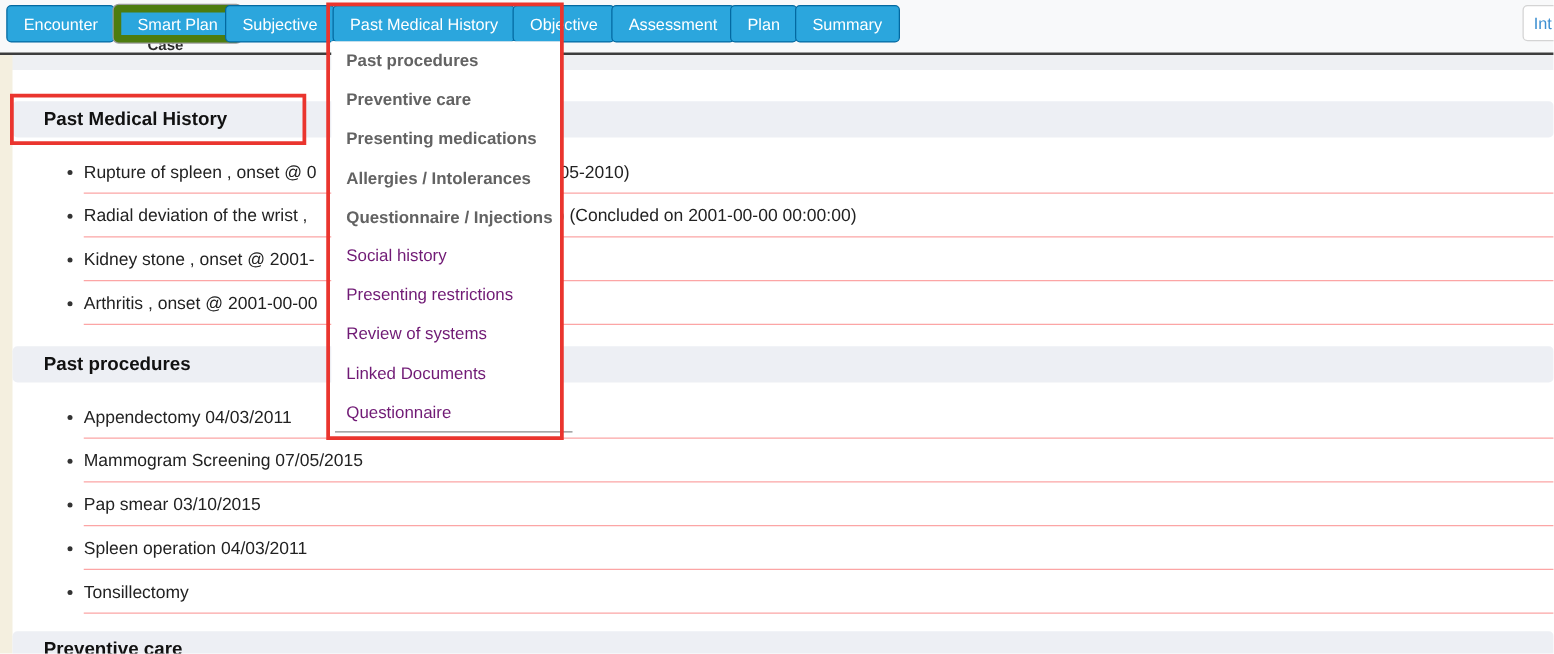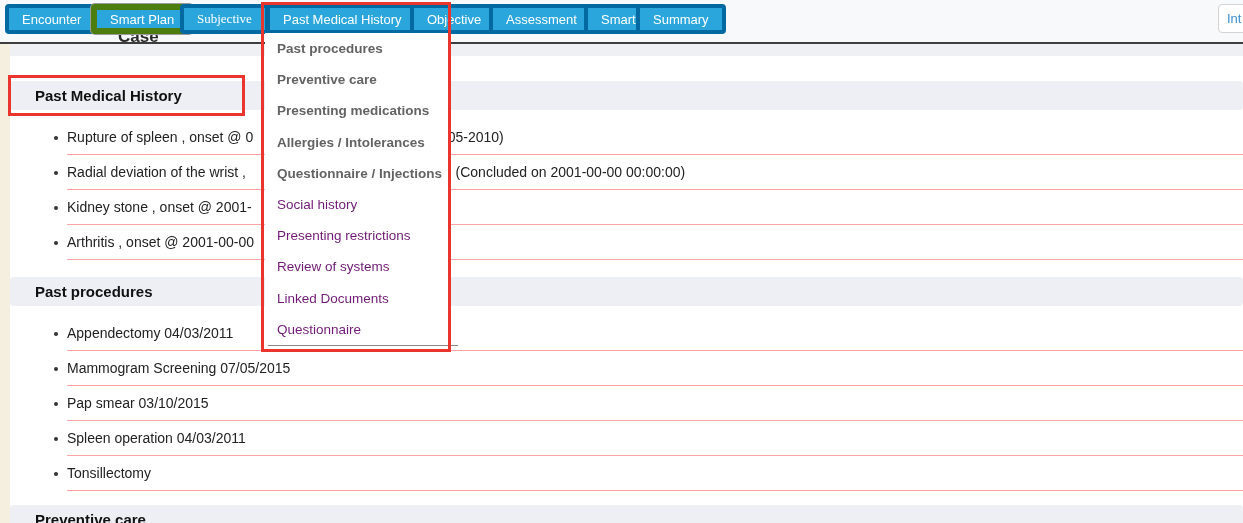--- a/index.html
+++ b/index.html
@@ -11,41 +11,41 @@
   }
 
   
   .toolbar {
     position: absolute; left: 0; top: 0; width: 1243px; height: 42px;
     background: #f8f9fa;
   }
   .tb-btn {
     position: absolute; top: 4px; height: 30px;
     background: #2ba6dd; color: #ffffff;
-    border: 4px solid #0369a1; border-radius: 4px;
+    border: 1px solid #0369a1; border-radius: 4px;
     font-family: "Liberation Sans", sans-serif;
     font-size: 13px; padding: 0 13px; cursor: pointer; white-space: nowrap;
   }
   .tb-btn.focused { border: 6px solid #4d7c0f; box-shadow: 0 0 0 1px #9b9b9b; }
   .int-btn {
     position: absolute; left: 1218px; top: 4px; height: 29px; width: 44px;
     background: #ffffff; color: #3d8fd1; text-align: left;
     border: 1px solid #d4d4d4; border-radius: 4px;
     font-family: "Liberation Sans", sans-serif;
     font-size: 13px; padding: 0 0 0 8px; cursor: pointer;
   }
 
   
   .dark-line { position: absolute; left: 0; top: 42px; width: 1243px; height: 2px; background: #3d3d3d; }
   .gray-band { position: absolute; left: 0; top: 44px; width: 1243px; height: 12px; background: #eef0f3; }
   .cream-strip { position: absolute; left: 0; top: 44px; width: 10px; height: 479px; background: #f4efdf; }
 
   
   .clipped-top { position: absolute; left: 118px; top: 35px; width: 80px; height: 7px; overflow: hidden; }
-  .clipped-top span { position: relative; top: -8px; font-weight: bold; font-size: 17px; color: #2b2b2b; }
+  .clipped-top span { position: relative; top: -8px; font-weight: bold; font-size: 12px; color: #2b2b2b; }
 
   
   .content { position: absolute; left: 10px; top: 0; width: 1233px; }
   section { position: absolute; left: 0; width: 1233px; }
   section.s0 { top: 81px; }
   section.s1 { top: 277px; }
   section.s2 { top: 505px; }
   .sec-bar {
     height: 29px; background: #edeff4; border-radius: 4px;
     display: flex; align-items: center; padding-left: 25px;
@@ -89,25 +89,25 @@
   .red-box.dropdown-box { left: 261px; top: 2px; width: 190px; height: 350px; }
 </style>
 </head>
 <body>
 
 <div id="app">
 
   <div class="toolbar">
       <button class="tb-btn" style="left: 5px;">Encounter</button>
       <button class="tb-btn focused" style="left: 91px;">Smart Plan</button>
-      <button class="tb-btn" style="left: 180px; font-family: Liberation Serif, serif;">Subjective</button>
+      <button class="tb-btn" style="left: 180px;">Subjective</button>
       <button class="tb-btn active" style="left: 266px;">Past Medical History</button>
       <button class="tb-btn" style="left: 410px;">Objective</button>
       <button class="tb-btn" style="left: 489px;">Assessment</button>
-      <button class="tb-btn" style="left: 584px;">Smart</button>
+      <button class="tb-btn" style="left: 584px;">Plan</button>
       <button class="tb-btn" style="left: 636px;">Summary</button>
     </div>
   <button class="int-btn">Int</button>
 
   <div class="dark-line"></div>
   <div class="gray-band"></div>
   <div class="cream-strip"></div>
 
   <div class="clipped-top">
     <span>Case</span>

